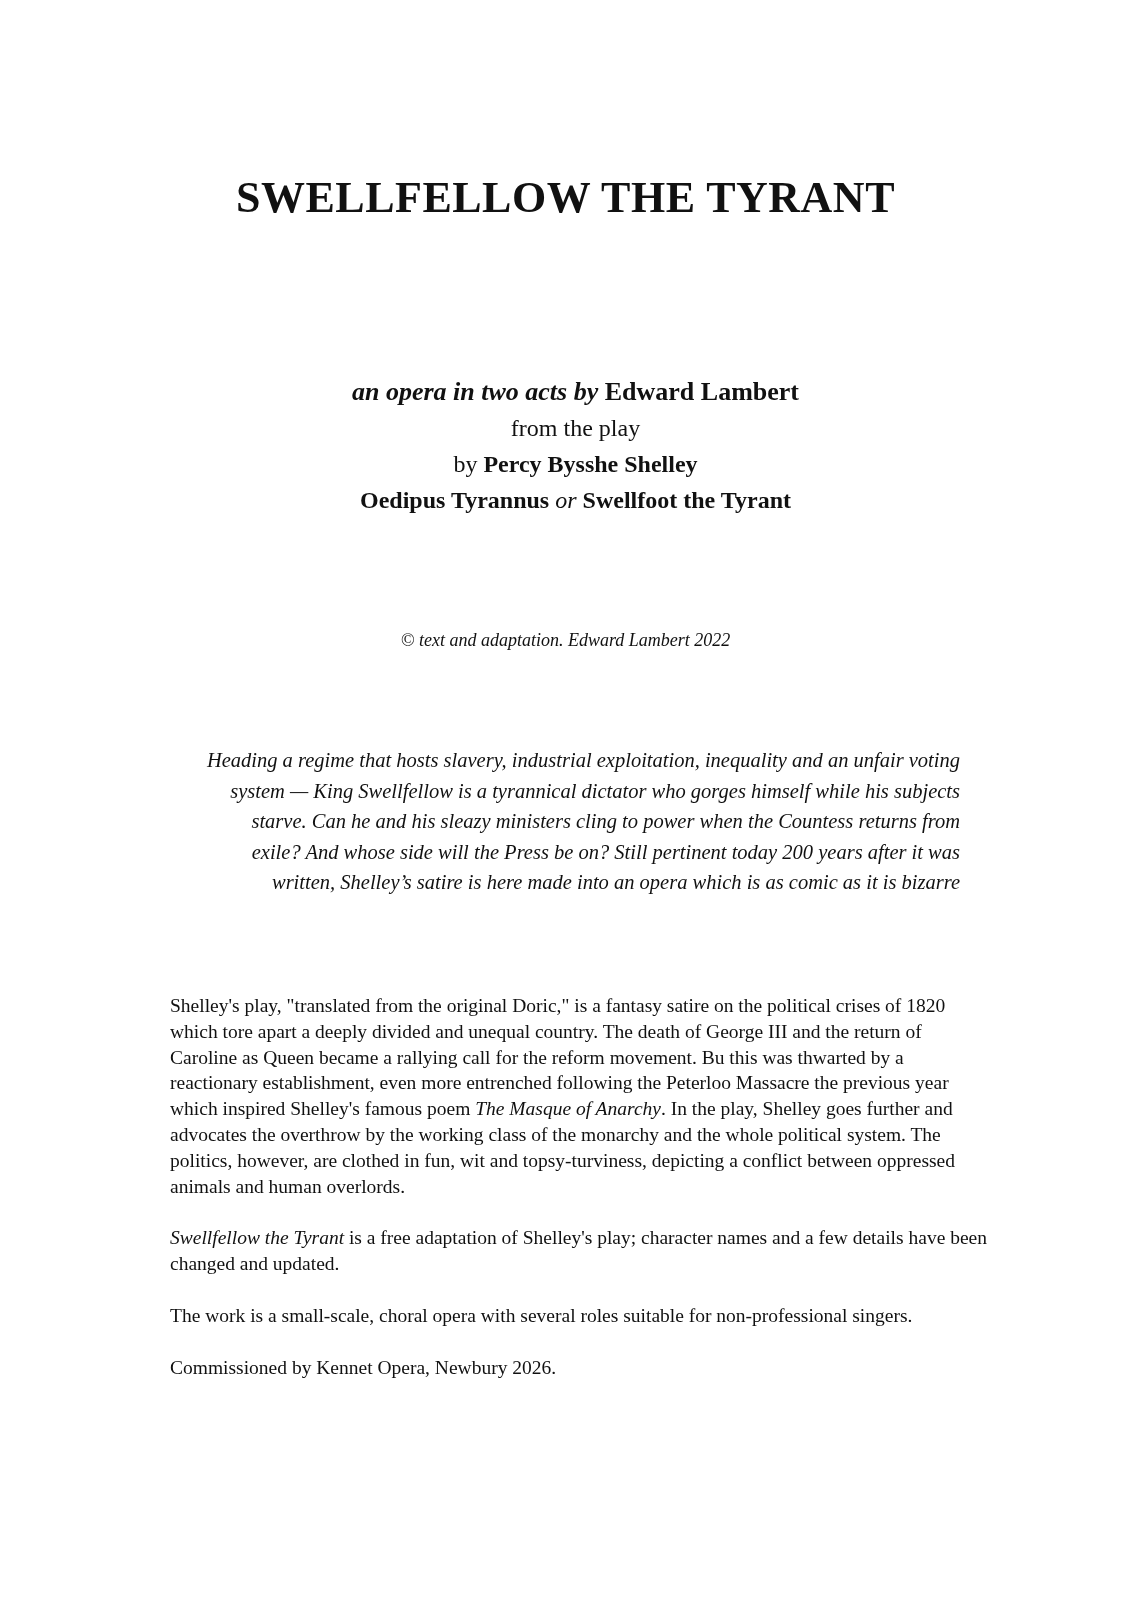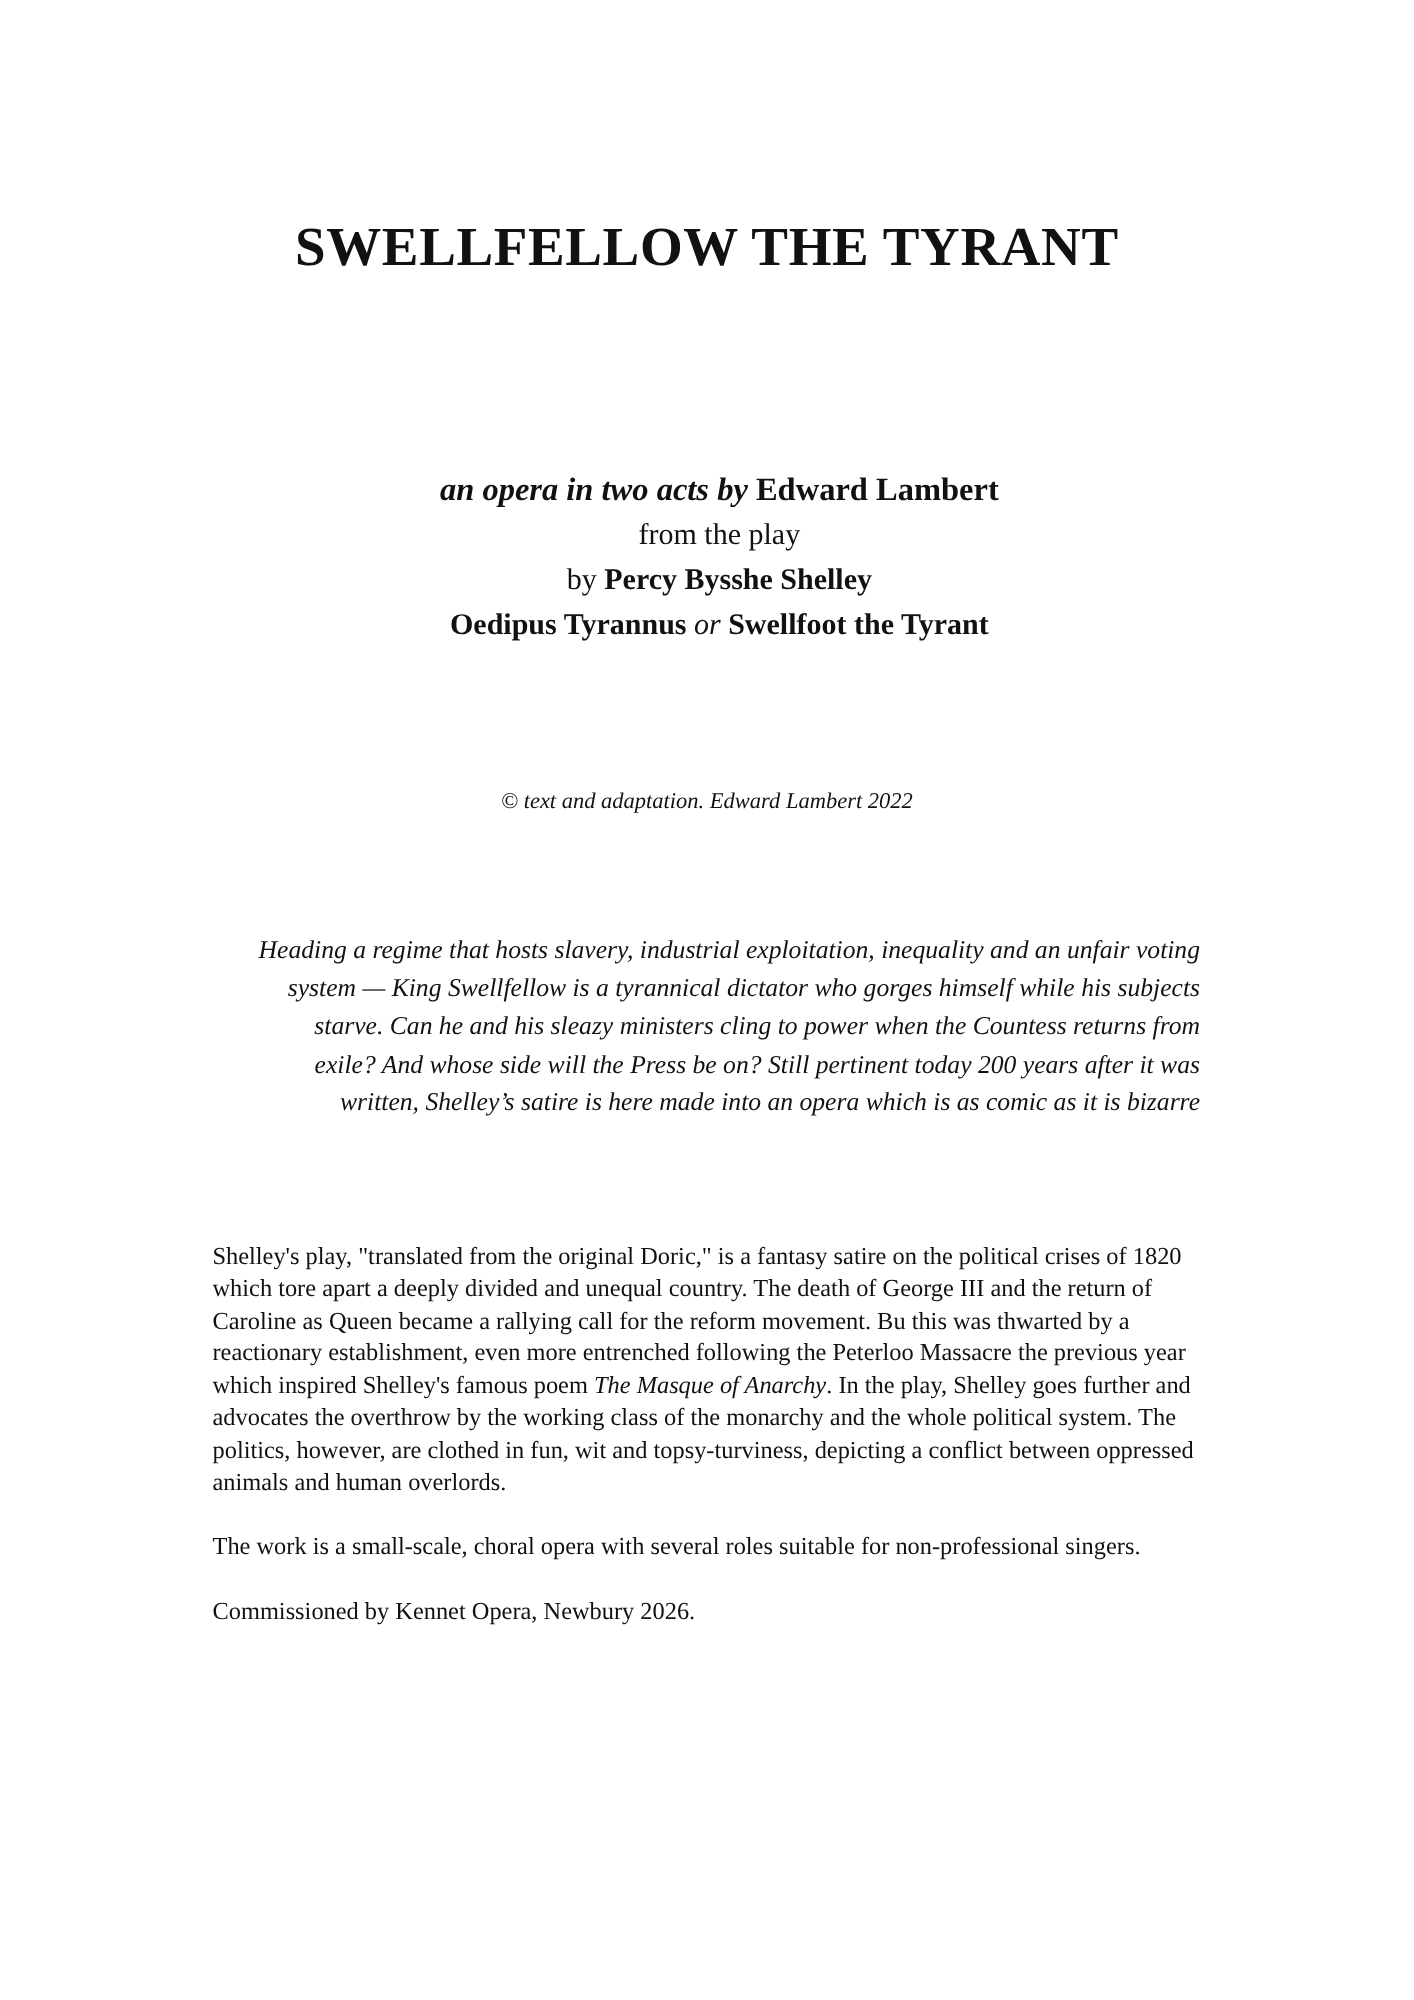--- a/index.html
+++ b/index.html
@@ -85,15 +85,16 @@
     <b>Oedipus Tyrannus </b><i>or</i><b> Swellfoot the Tyrant</b>
   </span>
 </div>
 
 <div class="copyright">© text and adaptation. Edward Lambert 2022</div>
 
 <div class="blurb">Heading a regime that hosts slavery, industrial exploitation, inequality and an unfair voting system — King Swellfellow is a tyrannical dictator who gorges himself while his subjects starve. Can he and his sleazy ministers cling to power when the Countess returns from exile? And whose side will the Press be on? Still pertinent today 200 years after it was written, Shelley’s satire is here made into an opera which is as comic as it is bizarre</div>
 
 <div class="body-text">
   <p><span>Shelley's play, "translated from the original Doric," is a fantasy satire on the political crises of 1820 which tore apart a deeply divided and unequal country. The death of George III and the return of Caroline as Queen became a rallying call for the reform movement. Bu this was thwarted by a reactionary establishment, even more entrenched following the Peterloo Massacre the previous year which inspired Shelley's famous poem </span><i>The Masque of Anarchy</i><span>. In the play, Shelley goes further and advocates the overthrow by the working class of the monarchy and the whole political system. The politics, however, are clothed in fun, wit and topsy-turviness, depicting a conflict between oppressed animals and human overlords.</span></p>
+  <p><i>Swellfellow the Tyrant</i><span> is a free adaptation of Shelley's play; character names and a few details have been changed and updated.</span></p>
   <p>The work is a small-scale, choral opera with several roles suitable for non-professional singers.</p>
   <p>Commissioned by Kennet Opera, Newbury 2026.</p>
 </div>
 
 </body></html>

